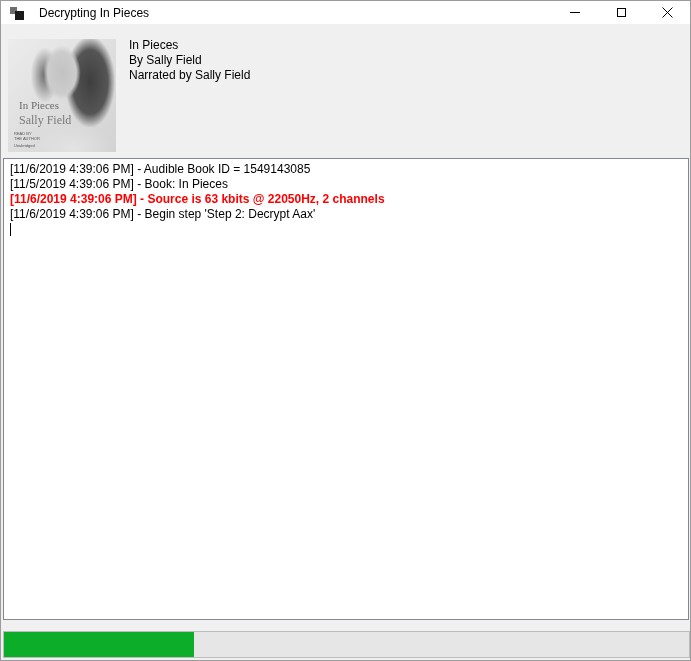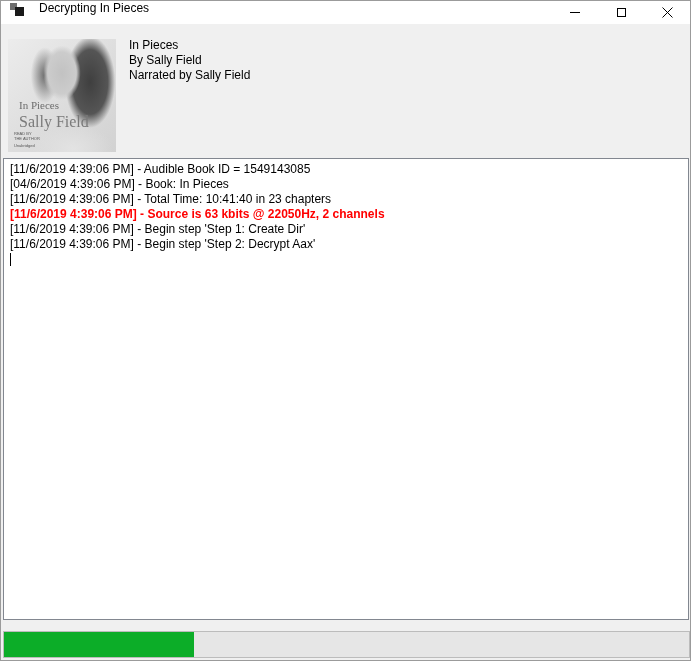--- a/index.html
+++ b/index.html
@@ -12,21 +12,21 @@
     background: #f0f0f0;
     border: 1px solid #9b9b9b;
     overflow: hidden;
   }
 
   
   .titlebar {
     position: absolute; top: 0; left: 0; right: 0;
     height: 23px;
     background: #ffffff;
-    display: flex; align-items: flex-start;
+    display: flex; align-items: center;
   }
   .app-icon {
     position: relative;
     width: 16px; height: 16px;
     margin-left: 9px;
     flex: 0 0 auto;
   }
   .app-icon .sq-small {
     position: absolute; left: 0; top: 2px;
     width: 7px; height: 7px;
@@ -74,21 +74,21 @@
     overflow: hidden;
   }
   .cover-title {
     position: absolute; left: 11px; top: 60px;
     font-family: "Liberation Serif", serif;
     font-size: 11px; color: #6d6d6d;
   }
   .cover-author {
     position: absolute; left: 11px; top: 74px;
     font-family: "Liberation Serif", serif;
-    font-size: 16px; color: #7a7a7a;
+    font-size: 12px; color: #7a7a7a;
   }
   .cover-readby {
     position: absolute; left: 6px; top: 92px;
     font-size: 4px; line-height: 5px; color: #555;
     white-space: pre-line;
   }
   .cover-edition {
     position: absolute; left: 6px; top: 104px;
     font-size: 4px; color: #555;
   }
@@ -170,24 +170,22 @@
 
   <div class="book-info">
     <div>In Pieces</div>
     <div>By Sally Field</div>
     <div>Narrated by Sally Field</div>
   </div>
 
   <div class="log-box">
     <div>
         <div class="log-line">[11/6/2019 4:39:06 PM] - Audible Book ID = 1549143085</div>
-        <div class="log-line">[04/6/2019 4:39:06 PM] - Book: In Pieces</div>
-        <div class="log-line">[11/6/2019 4:39:06 PM] - Total Time: 10:41:40 in 23 chapters</div>
+        <div class="log-line">[11/5/2019 4:39:06 PM] - Book: In Pieces</div>
         <div class="log-line red" style="color: rgb(255, 0, 0);">[11/6/2019 4:39:06 PM] - Source is 63 kbits @ 22050Hz, 2 channels</div>
-        <div class="log-line">[11/6/2019 4:39:06 PM] - Begin step 'Step 1: Create Dir'</div>
         <div class="log-line">[11/6/2019 4:39:06 PM] - Begin step 'Step 2: Decrypt Aax'</div>
       </div>
     <div class="caret"></div>
   </div>
 
   <div class="progress" style="background: rgb(230, 230, 230);">
     <div class="progress-fill" style="width: 27.8%; background: rgb(12, 173, 40);"></div>
   </div>
 
 </div>

